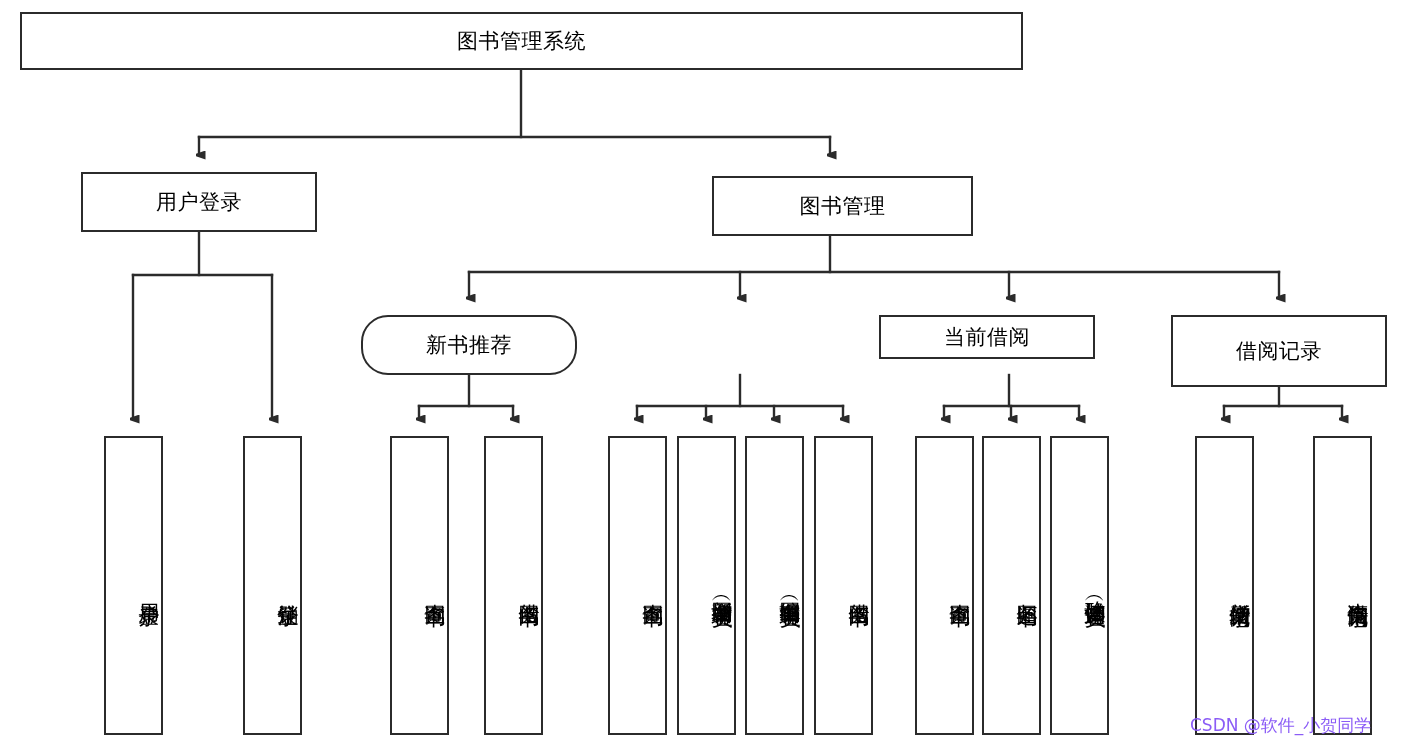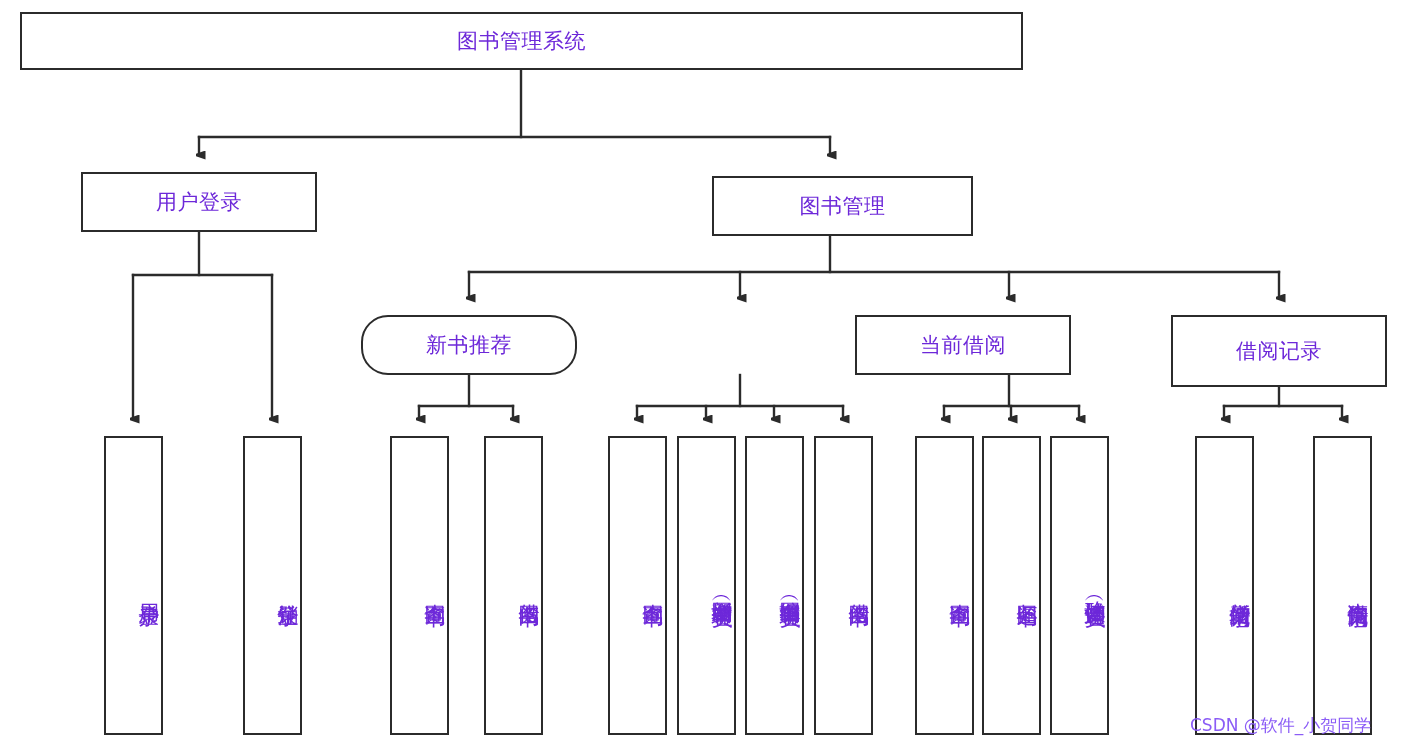--- a/index.html
+++ b/index.html
@@ -24,21 +24,21 @@
     pointer-events: none;
   }
   .node {
     position: absolute;
     box-sizing: border-box;
     border: 2px solid #2b2b2b;
     background: #ffffff;
     display: flex;
     align-items: center;
     justify-content: center;
-    color: #6d28d9;
+    color: #000000;
   }
   .node.h {
     font-size: 21px;
     letter-spacing: 0.5px;
   }
   .node.v {
     writing-mode: vertical-rl;
     text-orientation: upright;
     font-size: 21px;
     line-height: 1.18;
@@ -120,21 +120,21 @@
   <div class="node h" style="left:81px; top:172px; width:236px; height:60px;">
     <span>用户登录</span>
   </div>
   <div class="node h" style="left:712px; top:176px; width:261px; height:60px;">
     <span>图书管理</span>
   </div>
 
   <div class="node h" style="left:361px; top:315px; width:216px; height:60px;border-radius:27px;">
     <span>新书推荐</span>
   </div>
-  <div class="node h" style="left:855px; top:315px; width:216px; height:60px;">
+  <div class="node h" style="left:879px; top:315px; width:216px; height:44px;">
     <span>当前借阅</span>
   </div>
   <div class="node h" style="left:1171px; top:315px; width:216px; height:72px;">
     <span>借阅记录</span>
   </div>
 
   <div class="node v" style="left:104px; top:436px; width:59px; height:299px;">
     <span>用户登录</span>
   </div>
   <div class="node v" style="left:243px; top:436px; width:59px; height:299px;">

